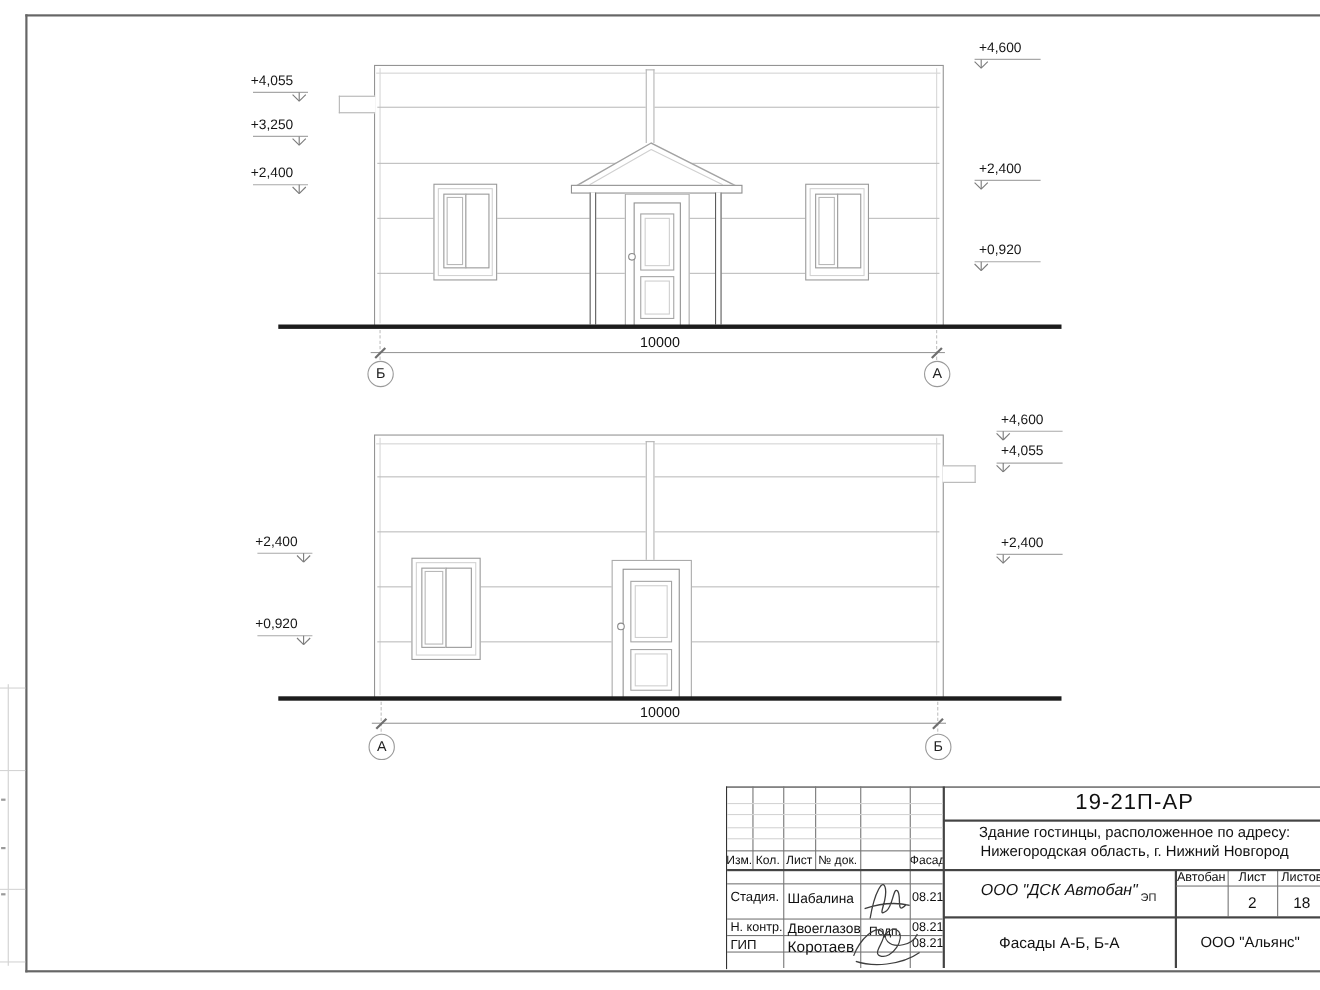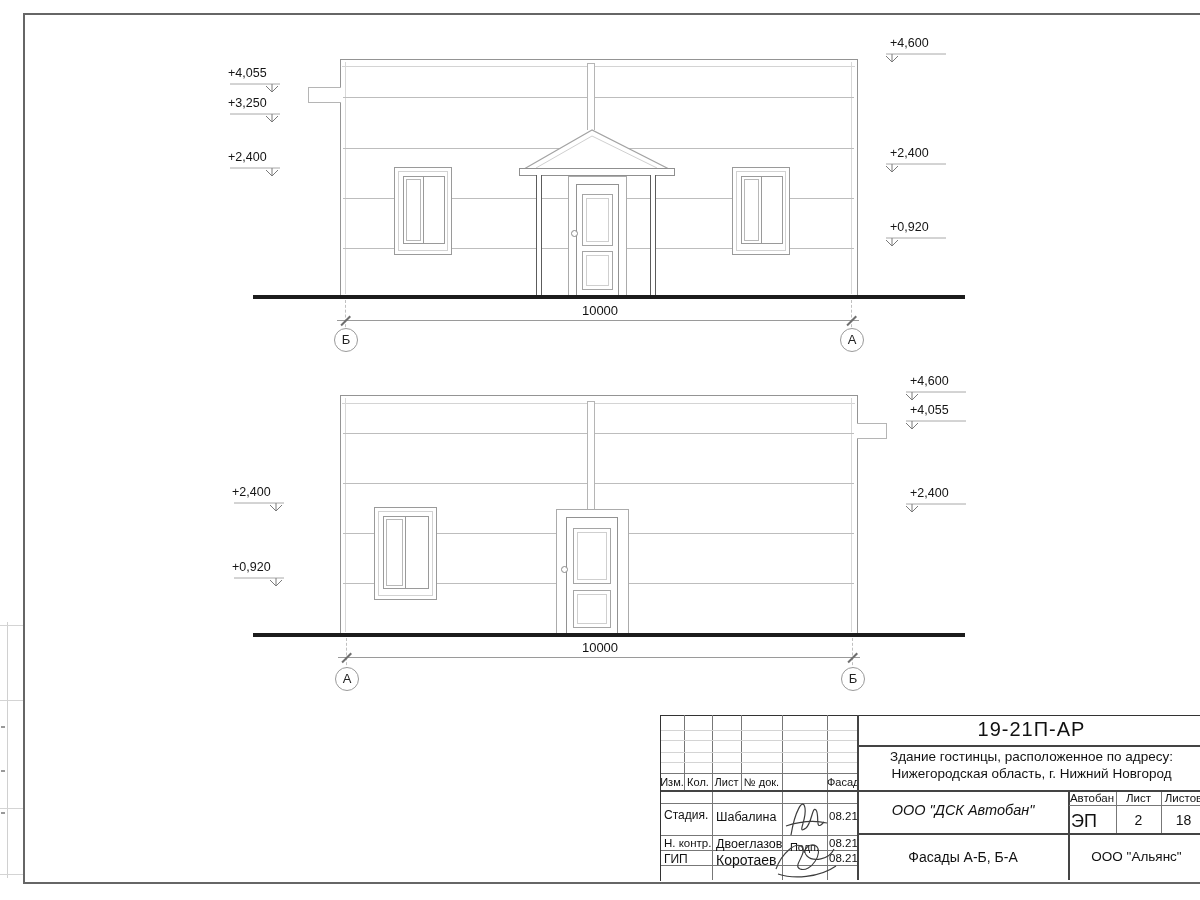--- a/index.html
+++ b/index.html
@@ -129,21 +129,21 @@
 
   <div class="emark" style="left:204px;top:66px;">
     <svg width="96" height="30">
         <line x1="26" y1="18" x2="76" y2="18" stroke="#a8a8a8"></line>
         <line x1="68" y1="18" x2="68" y2="26" stroke="#7a7a7a"></line>
         <line x1="62" y1="20" x2="68" y2="26" stroke="#7a7a7a"></line>
         <line x1="74" y1="20" x2="68" y2="26" stroke="#7a7a7a"></line>
       </svg>
     <div class="t" style="left:24px;">+4,055</div>
   </div>
-  <div class="emark" style="left:204px;top:96px;">
+  <div class="emark" style="left:204px;top:106px;">
     <svg width="96" height="30">
         <line x1="26" y1="18" x2="76" y2="18" stroke="#a8a8a8"></line>
         <line x1="68" y1="18" x2="68" y2="26" stroke="#7a7a7a"></line>
         <line x1="62" y1="20" x2="68" y2="26" stroke="#7a7a7a"></line>
         <line x1="74" y1="20" x2="68" y2="26" stroke="#7a7a7a"></line>
       </svg>
     <div class="t" style="left:24px;">+3,250</div>
   </div>
   <div class="emark" style="left:204px;top:150px;">
     <svg width="96" height="30">
@@ -326,20 +326,20 @@
       <path d="M5,36 C11,20 25,8 31,14 C37,20 21,33 29,36 C40,40 53,19 45,13 C39,9 30,17 36,23 C42,29 58,27 63,16 M7,41 C22,46 48,45 65,33" fill="none" stroke="#3d3d3d" stroke-width="1.1"></path>
     </svg>
 
     <div class="tb c" style="left:858px;top:718px;width:347px;font-size:20px;letter-spacing:1px;">19-21П-АР</div>
     <div class="tb c" style="left:858px;top:749px;width:347px;font-size:13.5px;">Здание гостинцы, расположенное по адресу:</div>
     <div class="tb c" style="left:858px;top:766px;width:347px;font-size:13.5px;">Нижегородская область, г. Нижний Новгород</div>
     <div class="tb c" style="left:858px;top:802px;width:210px;font-size:14.5px;font-style:italic;">ООО "ДСК Автобан"</div>
     <div class="tb c" style="left:1068px;top:792px;width:48px;font-size:11.5px;">Автобан</div>
     <div class="tb c" style="left:1116px;top:792px;width:45px;font-size:11.5px;">Лист</div>
     <div class="tb c" style="left:1161px;top:792px;width:45px;font-size:11.5px;">Листов</div>
-    <div class="tb c" style="left:1060px;top:811px;width:48px;font-size:18px;">ЭП</div>
+    <div class="tb c" style="left:1020px;top:811px;width:48px;font-size:10px;">ЭП</div>
     <div class="tb c" style="left:1116px;top:812px;width:45px;font-size:14px;">2</div>
     <div class="tb c" style="left:1161px;top:812px;width:45px;font-size:14px;">18</div>
     <div class="tb c" style="left:858px;top:849px;width:210px;font-size:14px;">Фасады А-Б, Б-А</div>
     <div class="tb c" style="left:1068px;top:849px;width:137px;font-size:13.5px;">ООО "Альянс"</div>
   </div>
 
 </div>
 
 </body></html>

